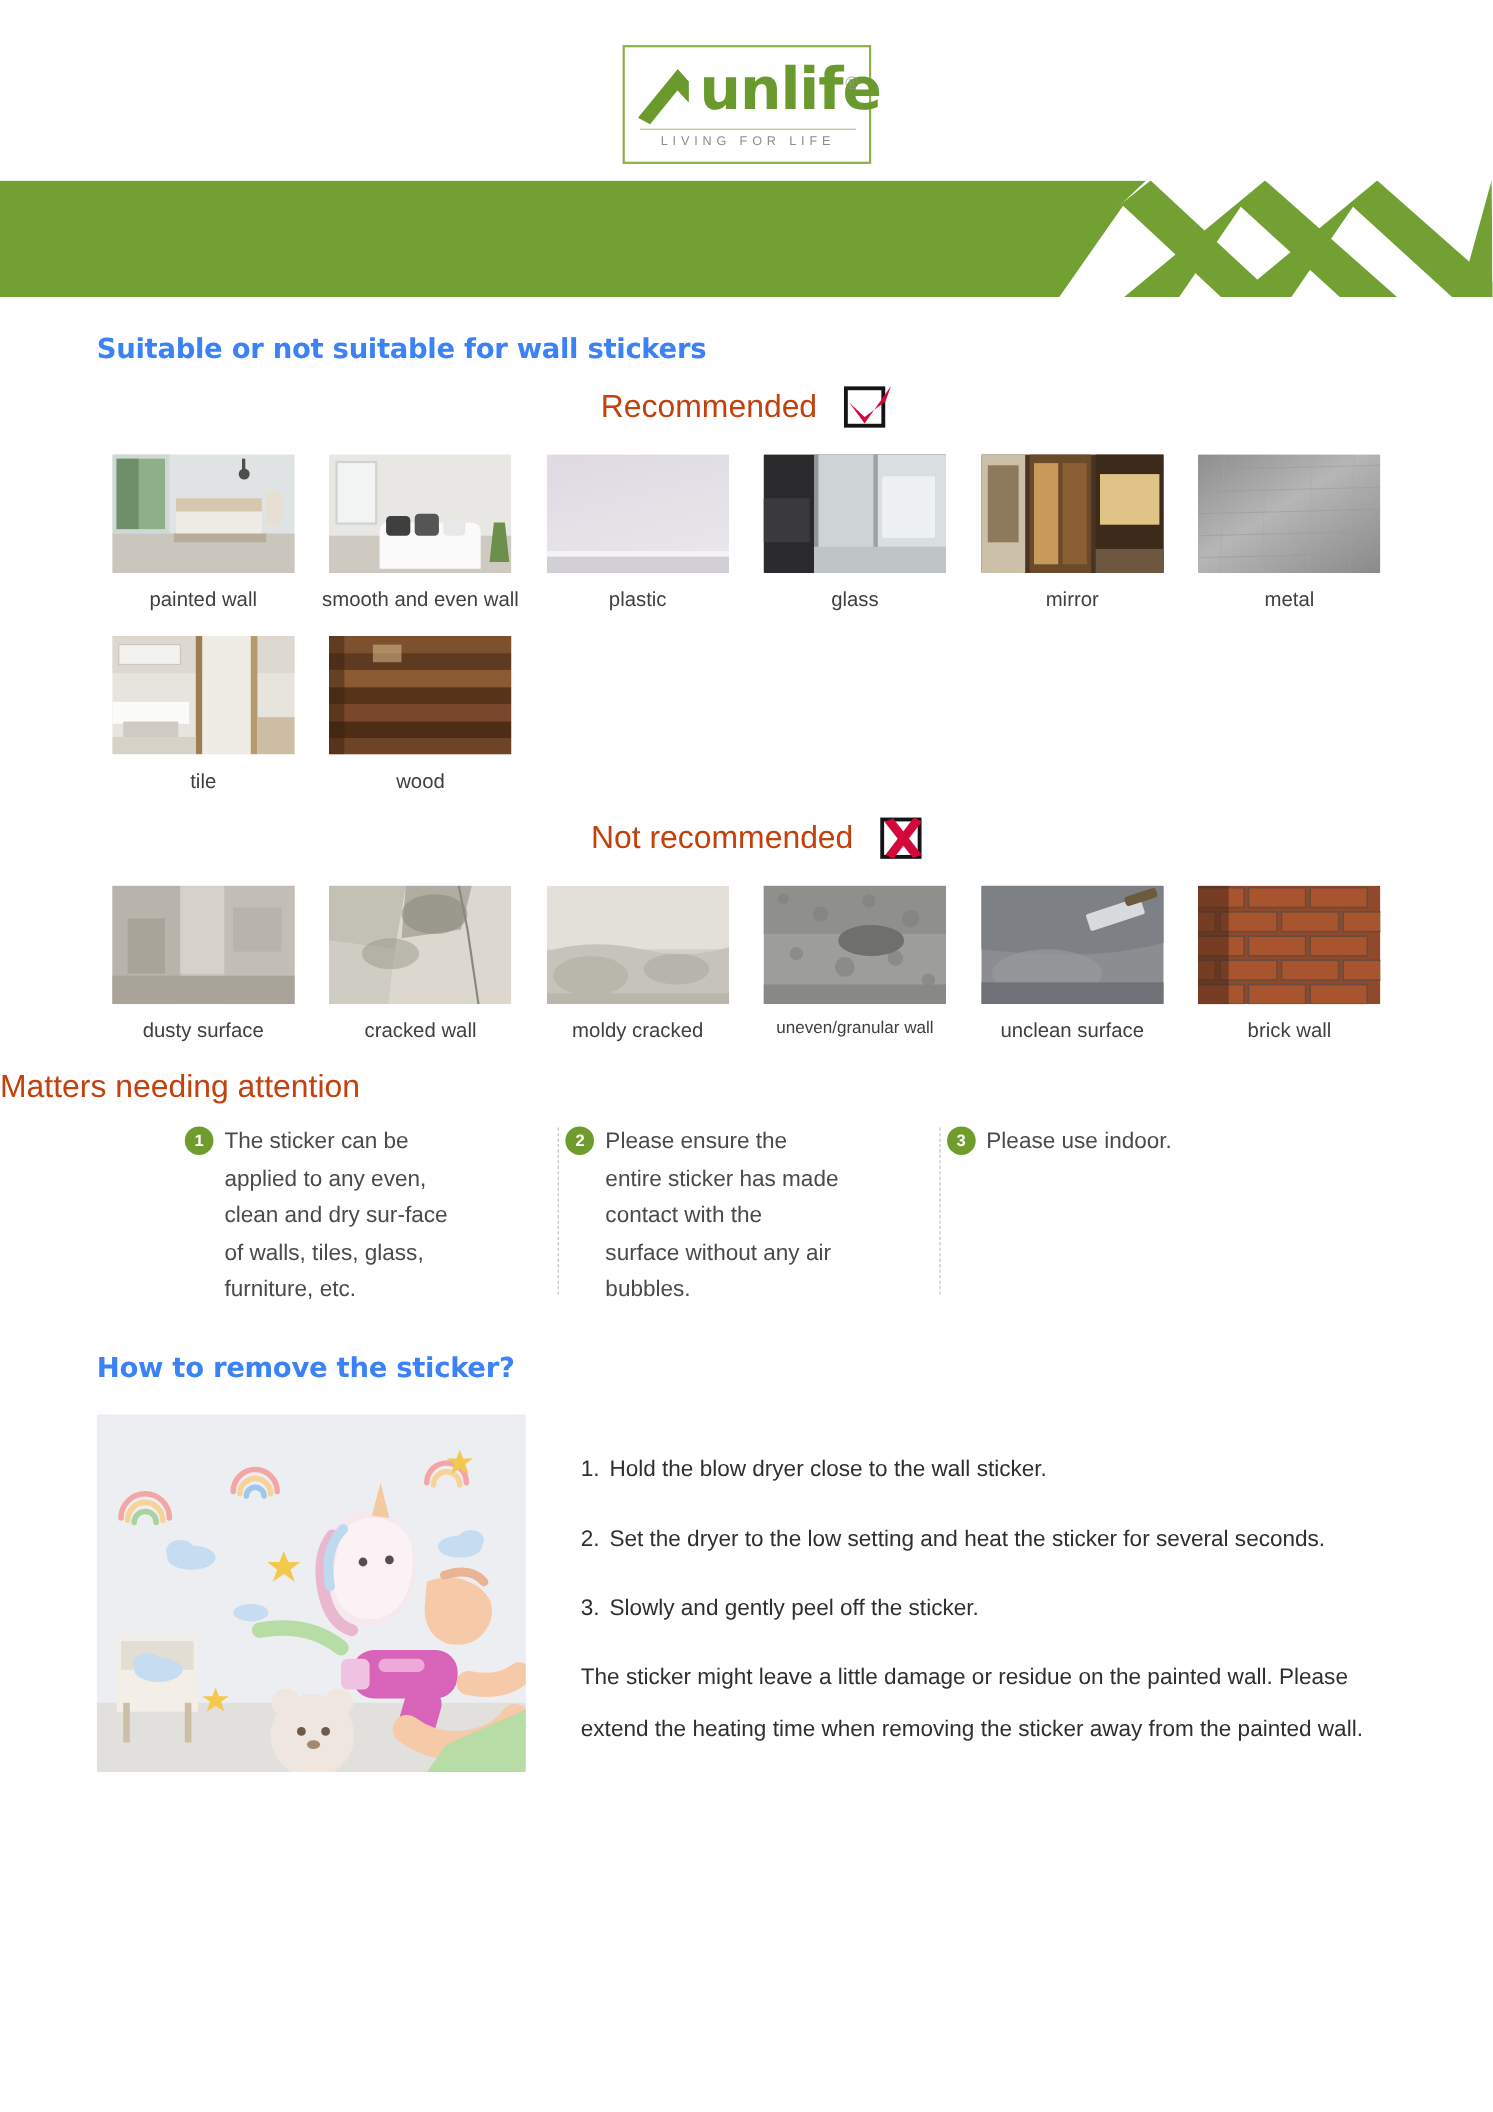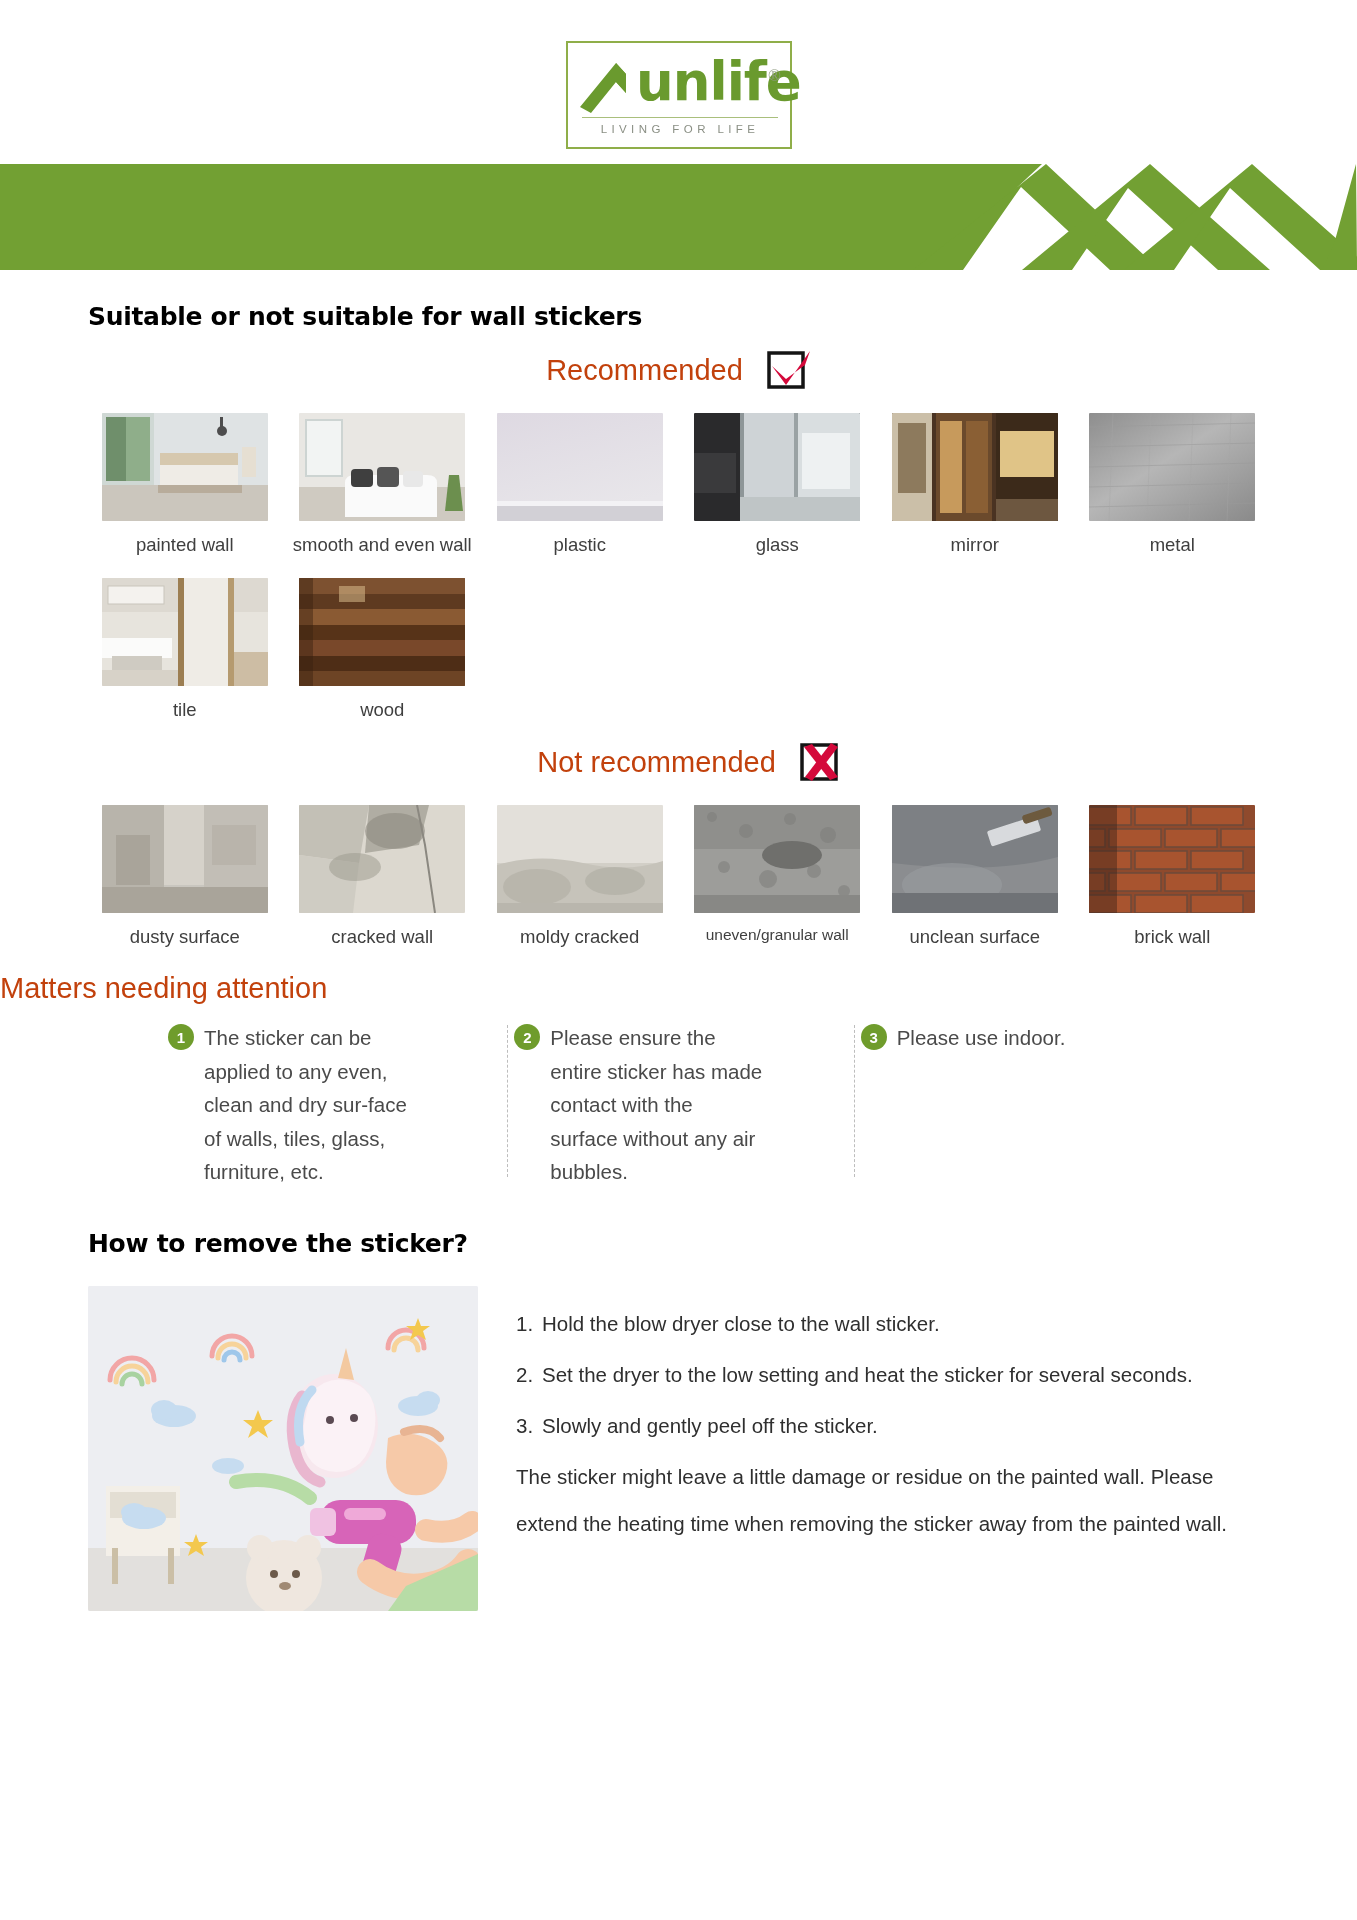--- a/index.html
+++ b/index.html
@@ -59,21 +59,21 @@
     width: 1357px; height: 106px;
     overflow: hidden;
   }
   .banner svg { display: block; }
 
   
   .sec-title {
     font-family: "DejaVu Sans", sans-serif;
     font-weight: 700;
     font-size: 25px;
-    color: #000000;
+    color: #3b82f6;
     letter-spacing: -0.3px;
   }
   .center-title {
     text-align: left;
     font-family: "Liberation Sans", sans-serif;
     font-size: 29px;
     color: #c2410c;
     font-weight: 400;
   }
   .title-row {
@@ -159,21 +159,21 @@
     background: #eef0f5;
   }
   .remove-steps {
     flex: 1 1 auto;
     padding-top: 10px;
     font-family: "Liberation Sans", sans-serif;
     font-size: 20.5px;
     line-height: 47px;
     color: #2f2f2f;
   }
-  .remove-steps p { margin: 4px; }
+  .remove-steps p { margin: 16px; }
   .step-num { display: inline-block; min-width: 26px; }
 </style>
 </head>
 <body>
 
 <div class="page">
 
   <div class="header">
     <div class="logo-box">
       <div class="logo-inner">

